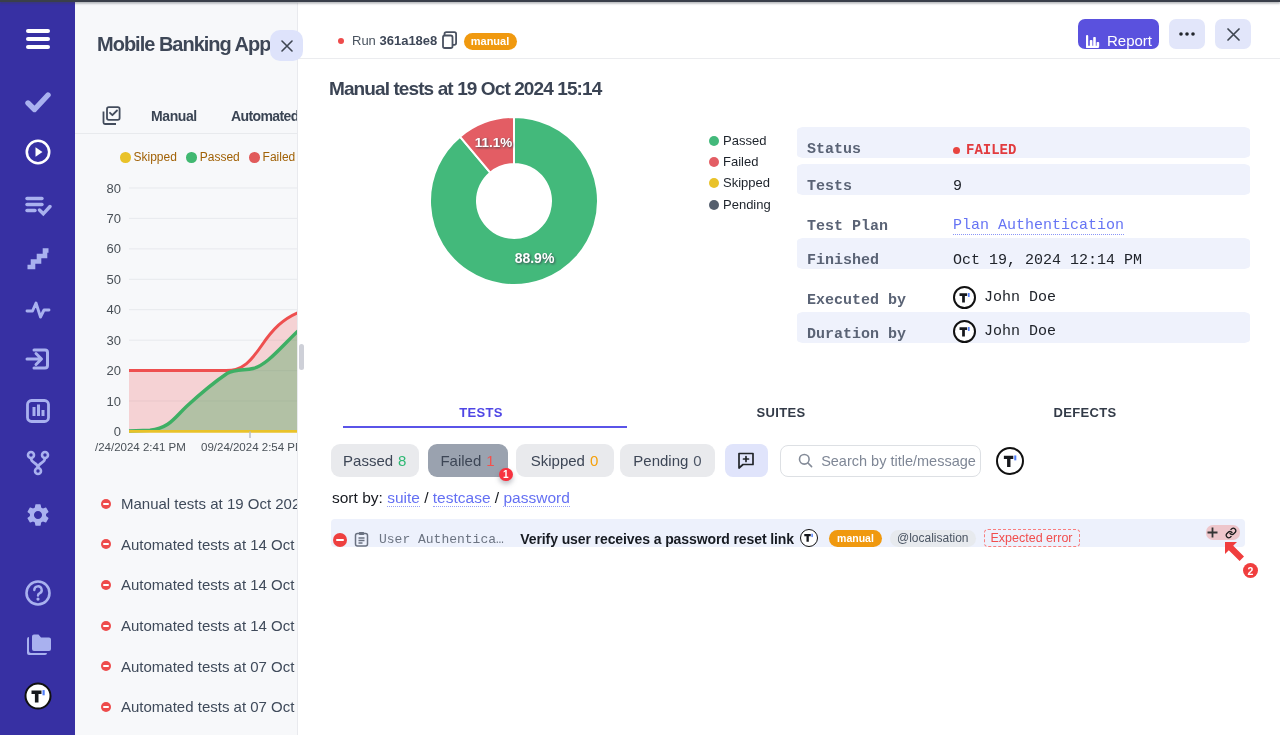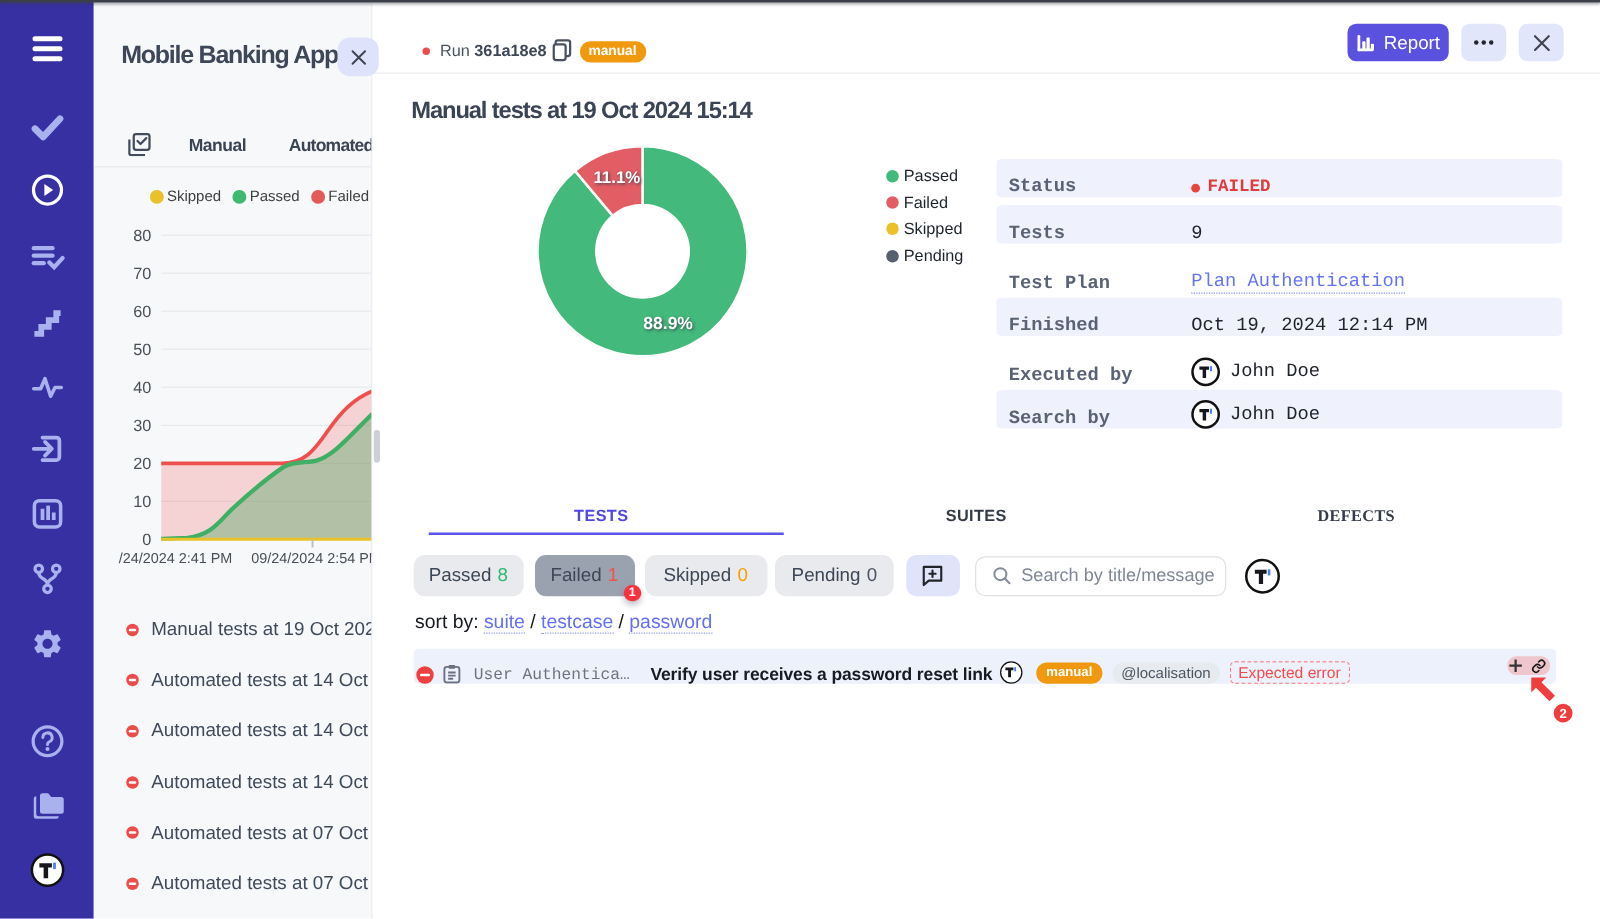--- a/index.html
+++ b/index.html
@@ -109,21 +109,21 @@
 <div class="abs" style="left:0; top:94px; width:223px; height:37px; border-bottom:1px solid #e8eaed;"></div>
 <svg class="abs" style="left:27px; top:103px" width="19" height="19" viewBox="0 0 19 19">
       <g fill="none" stroke="#434c5c" stroke-width="1.8">
         <path d="M1.5 5.5 v11 a1.5 1.5 0 0 0 1.5 1.5 h11"></path>
         <rect x="5" y="1.2" width="12.6" height="12.6" rx="1.8"></rect>
         <path d="M8 6.8 l2.4 2.4 L15 4.5" stroke-linecap="round" stroke-linejoin="round"></path>
       </g>
     </svg>
 <div class="abs" style="left:76px; top:105px; font-size:14px; font-weight:700; letter-spacing:-0.4px; color:#3a4453;">Manual</div>
 <div class="abs" style="left:156px; top:105px; font-size:14px; font-weight:700; letter-spacing:-0.6px; color:#3a4453;">Automated</div>
-<div id="leg2" class="abs" style="left:35px; top:147px; font-size:12px; color:#404040; white-space:nowrap;padding-left:10px;">
+<div id="leg2" class="abs" style="left:35px; top:147px; font-size:12px; color:#a16207; white-space:nowrap;padding-left:10px;">
 <span class="ld" style="background:#e9c229"></span><span style="margin-right:6px">Skipped</span>
 <span class="ld" style="background:#41b871"></span><span style="margin-right:6px">Passed</span>
 <span class="ld" style="background:#e15b5b"></span><span>Failed</span>
 </div>
 <svg class="abs" style="left:0; top:170px" width="223" height="270" viewBox="0 0 223 270">
 
   <g stroke="#e7e9ed" stroke-width="1">
     <line x1="54" y1="15" x2="223" y2="15"></line>
         <line x1="54" y1="45.4" x2="223" y2="45.4"></line>
     <line x1="54" y1="75.9" x2="223" y2="75.9"></line>
@@ -192,21 +192,21 @@
   
   <div class="abs" style="left:40px; top:37.5px; width:6px; height:6px; border-radius:50%; background:#ee4b4b;"></div>
   <div class="abs" style="left:54px; top:33px; font-size:13px; color:#49535f; white-space:nowrap;">Run <b style="color:#3e4757">361a18e8</b></div>
   <svg class="abs" style="left:142px; top:30px" width="20" height="21" viewBox="0 0 20 21">
       <g fill="none" stroke="#4a5261" stroke-width="1.8">
         <path d="M4.5 6 v-2 a1.8 1.8 0 0 1 1.8 -1.8 h8 a1.8 1.8 0 0 1 1.8 1.8 v9 a1.8 1.8 0 0 1 -1.8 1.8 h-2"></path>
         <rect x="3" y="5.5" width="9.5" height="12.5" rx="1.8"></rect>
       </g>
     </svg>
   <div class="abs badge-manual" style="left:165.5px; top:32.5px;">manual</div>
-  <div class="abs" style="left:780px; top:19px; width:81px; height:30px; background:#5a51de; border-radius:7px; color:#fff; display:flex; align-items:center; justify-content:center; gap:7px; font-size:15px; font-weight:400;">
+  <div class="abs" style="left:780px; top:19px; width:81px; height:30px; background:#5a51de; border-radius:7px; color:#fff; display:flex; align-items:flex-end; justify-content:center; gap:7px; font-size:15px; font-weight:400;">
     <svg width="15" height="15" viewBox="0 0 15 15">
         <g fill="#fff">
           <rect x="1" y="1" width="2.2" height="13" rx="1"></rect>
           <rect x="1" y="11.8" width="13" height="2.2" rx="1"></rect>
           <rect x="4.8" y="6" width="2.6" height="7" rx="0.8"></rect>
           <rect x="8.2" y="3" width="2.6" height="10" rx="0.8"></rect>
           <rect x="11.6" y="8" width="2.6" height="5" rx="0.8"></rect>
         </g>
       </svg>
     Report</div>
@@ -268,49 +268,49 @@
     <div class="irow">
         <div class="ilab">Executed by</div>
         <div class="ival"><span class="tava" style="width:23px;height:23px;margin-right:8px;">
             <svg width="13" height="13" viewBox="0 0 17 17" style="margin:3px">
               <path d="M2 3 h10 v3.4 h-3 V15 h-3.6 V6.4 L2 6.4 Z" fill="#16181c"></path>
               <rect x="13" y="2.6" width="2.2" height="5.2" fill="#4f7df9"></rect>
             </svg>
           </span>John Doe</div>
       </div>
     <div class="irow lite">
-        <div class="ilab">Search by</div>
+        <div class="ilab">Duration by</div>
         <div class="ival"><span class="tava" style="width:23px;height:23px;margin-right:8px;">
             <svg width="13" height="13" viewBox="0 0 17 17" style="margin:3px">
               <path d="M2 3 h10 v3.4 h-3 V15 h-3.6 V6.4 L2 6.4 Z" fill="#16181c"></path>
               <rect x="13" y="2.6" width="2.2" height="5.2" fill="#4f7df9"></rect>
             </svg>
           </span>John Doe</div>
       </div>
   </div>
   
   <div class="abs" style="left:153px; top:405px; width:60px; text-align:center; font-size:13px; font-weight:700; color:#4f46e5; letter-spacing:0.3px;">TESTS</div>
   <div class="abs" style="left:45px; top:426px; width:284px; height:2px; background:#5a54e8;"></div>
   <div class="abs" style="left:453px; top:405px; width:60px; text-align:center; font-size:13px; font-weight:700; color:#333b48; letter-spacing:0.3px;">SUITES</div>
-  <div class="abs" style="left:752px; top:405px; width:70px; text-align:center; font-size:13px; font-weight:700; color:#333b48; letter-spacing:0.3px;font-family:Liberation Serif, serif;">DEFECTS</div>
+  <div class="abs" style="left:752px; top:405px; width:70px; text-align:center; font-size:13px; font-weight:700; color:#333b48; letter-spacing:0.3px;">DEFECTS</div>
   
   <div class="abs chip" style="left:32.5px; top:443.5px; width:88.5px;">Passed <b style="color:#2eb873;font-weight:400">8</b></div>
   <div class="abs chip" style="left:129.5px; top:443.5px; width:80px; background:#9aa2af;">Failed <b style="color:#f4504c;font-weight:400">1</b>
     <span style="position:absolute; right:-5px; bottom:-4.5px; width:13.5px; height:13.5px; background:#f7323f; border-radius:50%; box-shadow:0 3px 5px rgba(90,95,110,0.4); color:#fff; font-size:10px; font-weight:700; display:flex; align-items:center; justify-content:center;">1</span></div>
   <div class="abs chip" style="left:217.5px; top:443.5px; width:98px;">Skipped <b style="color:#f5a009;font-weight:400">0</b></div>
   <div class="abs chip" style="left:322px; top:443.5px; width:95px;">Pending <b style="color:#4d5666;font-weight:400">0</b></div>
   <div class="abs" style="left:426.5px; top:443.5px; width:43px; height:33px; background:#e0e4fb; border-radius:8px; display:flex; align-items:center; justify-content:center;">
     <svg width="20" height="20" viewBox="0 0 20 20">
         <g fill="none" stroke="#212529" stroke-width="1.7">
           <path d="M3 3.5 h14 v11 h-10 l-4 3.5 z" stroke-linejoin="round"></path>
           <path d="M10 6.5 v5 M7.5 9 h5" stroke-linecap="round"></path>
         </g>
       </svg>
   </div>
-  <div class="abs" style="left:482px; top:444.5px; width:201px; height:32px; background:#fff; border:1px solid #dde0e4; border-radius:8px; display:flex; align-items:center; padding-left:13px; gap:8px;">
+  <div class="abs" style="left:482px; top:444.5px; width:201px; height:32px; background:#fff; border:1px solid #dde0e4; border-radius:8px; display:flex; align-items:center; padding-left:13px; gap:8px;justify-content:center;">
     <svg width="15" height="15" viewBox="0 0 15 15">
         <circle cx="6.3" cy="6.3" r="4.8" fill="none" stroke="#848b98" stroke-width="1.6"></circle>
         <path d="M10 10 L13.6 13.6" stroke="#848b98" stroke-width="1.6" stroke-linecap="round"></path>
       </svg>
     <span style="font-size:14.5px; color:#7f8796;">Search by title/message</span>
   </div>
   <div class="abs tava" style="left:698px; top:447px; width:28px; height:28px; border-width:2.5px;"><svg width="16" height="16" viewBox="0 0 17 17" style="margin:3.5px">
         <path d="M2 3 h10 v3.4 h-3 V15 h-3.6 V6.4 L2 6.4 Z" fill="#16181c"></path>
         <rect x="13" y="2.6" width="2.2" height="5.2" fill="#4f7df9"></rect>
       </svg></div>

